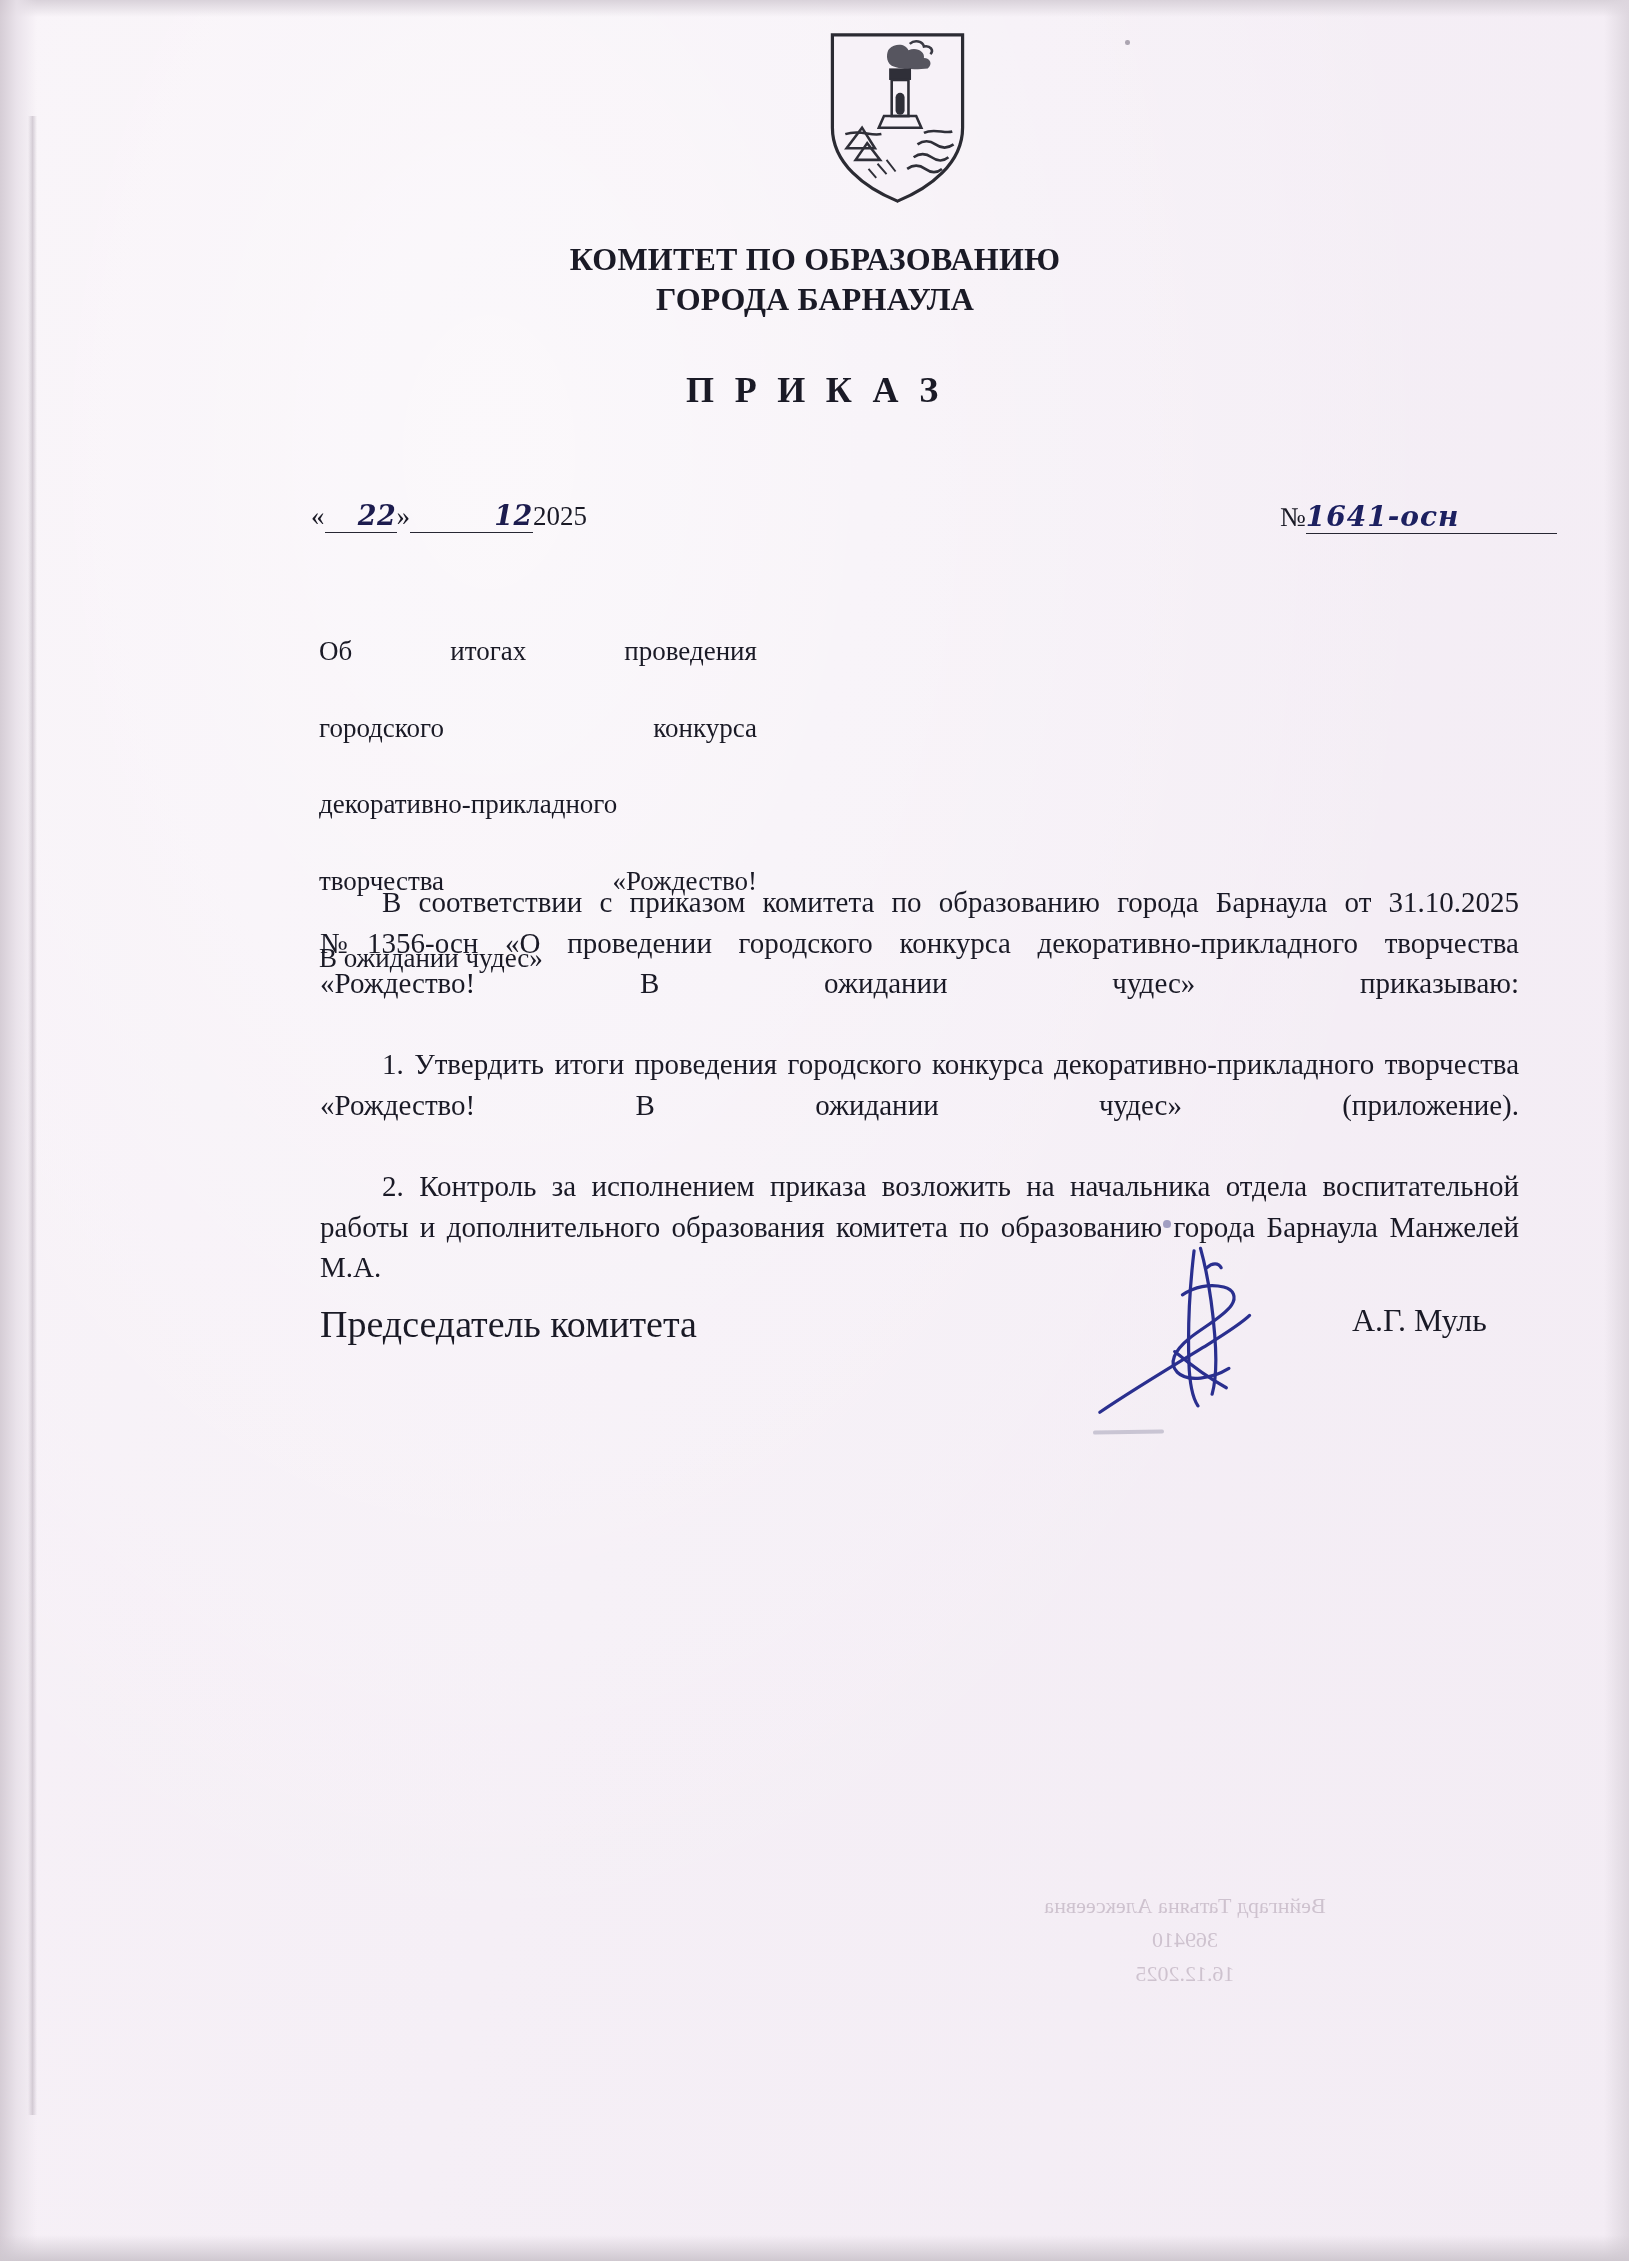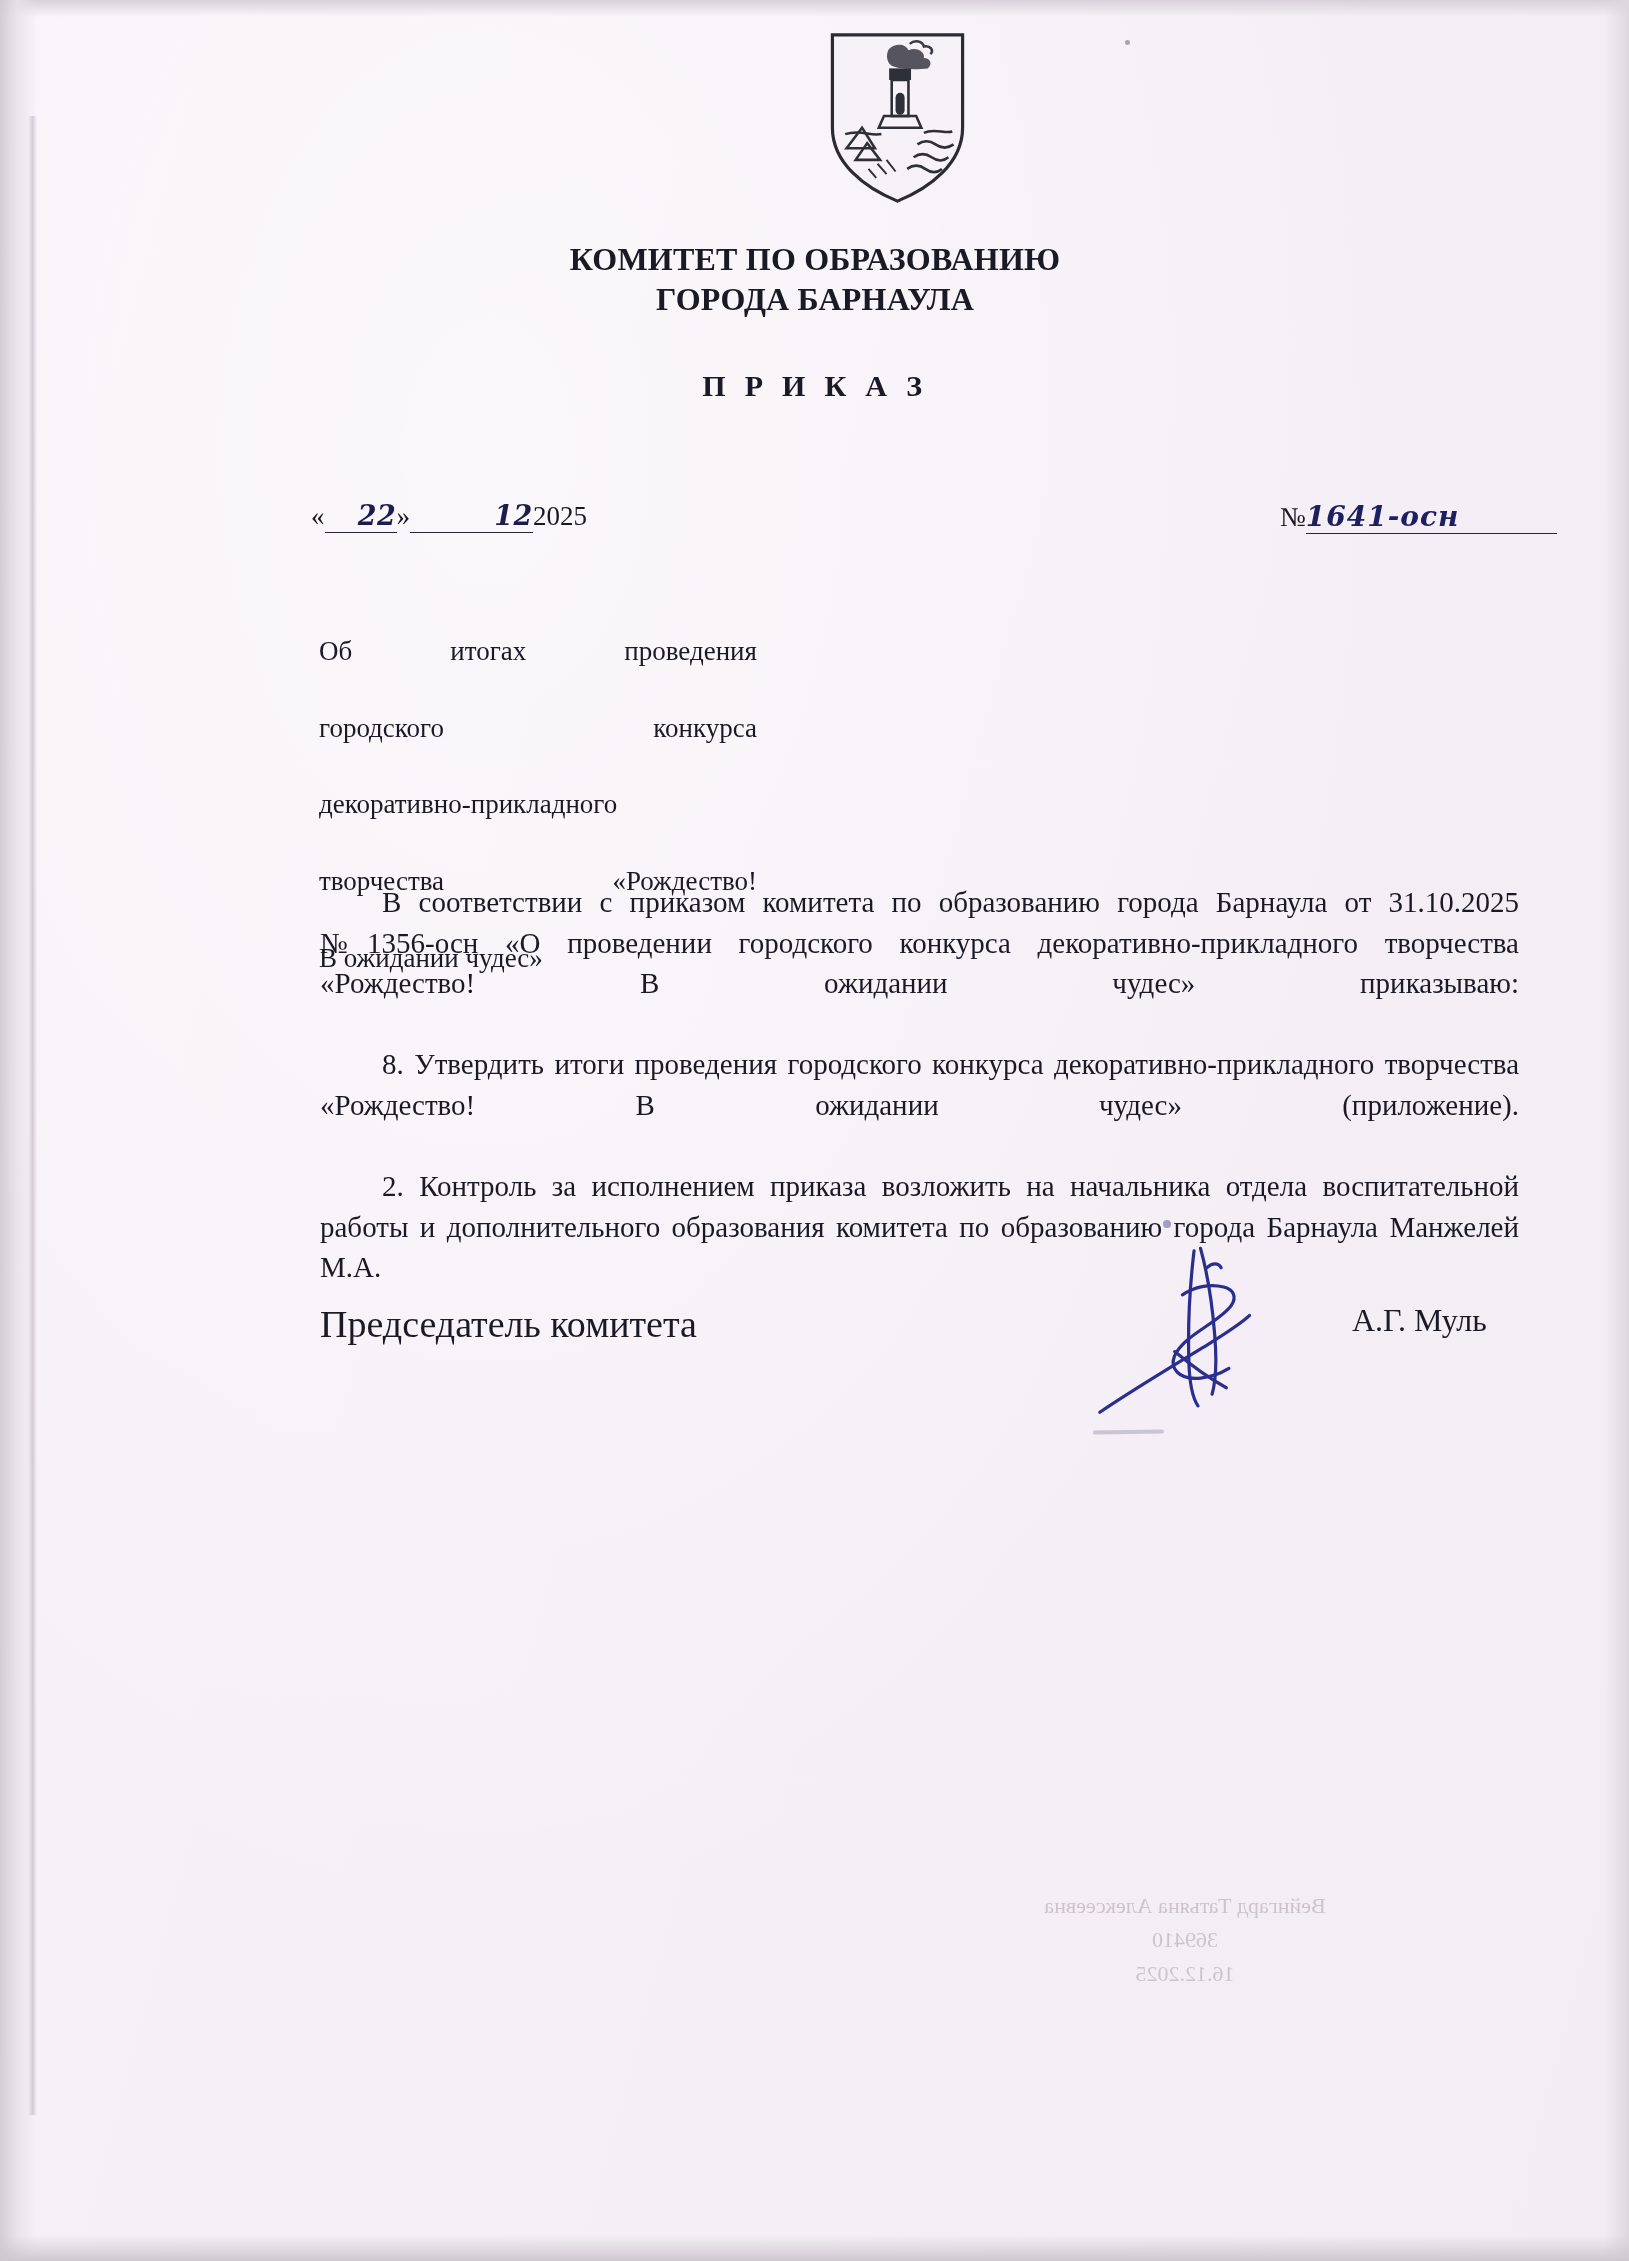--- a/index.html
+++ b/index.html
@@ -83,21 +83,21 @@
     letter-spacing: 0.2px;
     line-height: 1.24;
   }
   .org-title div { white-space: pre; }
 
   .doc-kind {
     position: absolute;
     left: 0; top: 369px;
     width: 1630px;
     text-align: center;
-    font-size: 30px;
+    font-size: 36px;
     font-weight: bold;
     letter-spacing: 5.8px;
   }
 
   
   .date-line {
     position: absolute;
     left: 311px;
     top: 500px;
     font-size: 27px;
@@ -292,21 +292,21 @@
   <div class="subject">
     <span class="j">Об итогах проведения</span>
     <span class="j">городского конкурса</span>
     <span class="j">декоративно-прикладного</span>
     <span class="j">творчества «Рождество!</span>
     <span class="last">В ожидании чудес»</span>
   </div>
 
   <div class="body-text">
     <p class="j">В соответствии с приказом комитета по образованию города Барнаула от 31.10.2025 №1356-осн «О проведении городского конкурса декоративно-прикладного творчества «Рождество! В ожидании чудес» приказываю:</p>
-    <p class="j">8. Утвердить итоги проведения городского конкурса декоративно-прикладного творчества «Рождество! В ожидании чудес» (приложение).</p>
+    <p class="j">1. Утвердить итоги проведения городского конкурса декоративно-прикладного творчества «Рождество! В ожидании чудес» (приложение).</p>
     <p class="j">2. Контроль за исполнением приказа возложить на начальника отдела воспитательной работы и дополнительного образования комитета по образованию города Барнаула Манжелей М.А.</p>
   </div>
 
   <div class="sign-role">Председатель комитета</div>
   <div class="sign-name">А.Г. Муль</div>
 
   <div class="ink-dot"></div>
   <div class="signature">
     <svg viewBox="0 0 330 370" xmlns="http://www.w3.org/2000/svg">
       <g fill="none" stroke="#2a2f8f" stroke-width="5" stroke-linecap="round" stroke-linejoin="round">

